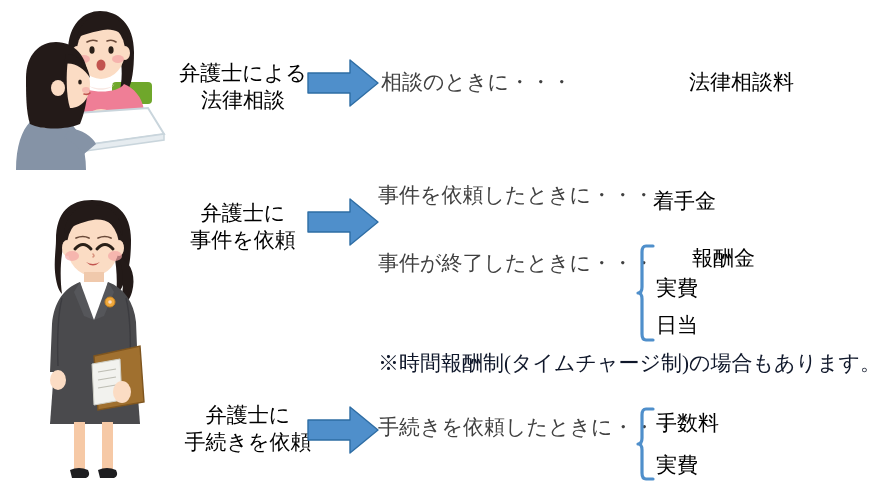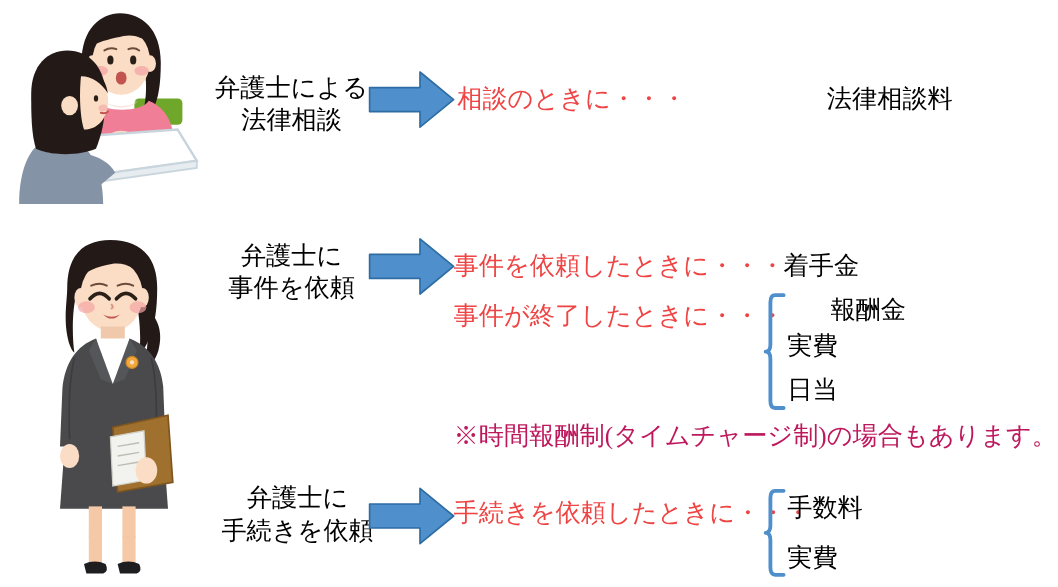--- a/index.html
+++ b/index.html
@@ -20,35 +20,35 @@
     line-height:27px;
     text-align:center;
     white-space:pre;
     color:#000;
   }
   .label-right{
     font-family:"Liberation Serif","DejaVu Serif",serif;
     font-size:21px;
     line-height:27px;
     white-space:pre;
-    color:#ef4444;
+    color:#404040;
   }
   .fee-item{
     font-family:"Liberation Serif","DejaVu Serif",serif;
     font-size:21px;
     line-height:27px;
     white-space:pre;
     color:#000;
   }
   .note{
     font-family:"Liberation Serif","DejaVu Serif",serif;
     font-size:21px;
     line-height:27px;
     white-space:pre;
-    color:#be185d;
+    color:#0f172a;
   }
   .arrow-wrap{display:block;}
   .brace-wrap{display:block;}
   .illus{display:block;}
 </style>
 </head>
 <body>
 
 <div id="canvas">
 
@@ -189,23 +189,23 @@
 
   <div class="abs label-left" style="left:168px;top:200px;width:150px;">弁護士に
 事件を依頼</div>
 
   <div class="abs arrow-wrap" style="left:306px;top:196px;width:74px;height:52px;">
     <svg width="74" height="52" viewBox="0 0 74 52" xmlns="http://www.w3.org/2000/svg">
       <path d="M2 16 L44 16 L44 3 L72 26 L44 49 L44 36 L2 36 Z" fill="#4F8FCB" stroke="#2E6DA4" stroke-width="1.4" stroke-linejoin="round"></path>
     </svg>
   </div>
 
-  <div class="abs label-right" style="left:378px;top:208px;">事件を依頼したときに・・・</div>
-
-  <div class="abs fee-item" style="left:653px;top:208px;">着手金</div>
+  <div class="abs label-right" style="left:378px;top:182px;">事件を依頼したときに・・・</div>
+
+  <div class="abs fee-item" style="left:653px;top:188px;">着手金</div>
 
   <div class="abs label-right" style="left:378px;top:250px;">事件が終了したときに・・・</div>
 
   <div class="abs brace-wrap" style="left:636px;top:243px;width:20px;height:100px;">
     <svg width="20" height="100" viewBox="0 0 20 100" xmlns="http://www.w3.org/2000/svg">
       <path d="M17 3 L10 3 Q6 3 6 9 L6 44 Q6 50 2 50 Q6 50 6 56 L6 91 Q6 97 10 97 L17 97" stroke="#4F8FCB" stroke-width="3.2" fill="none" stroke-linecap="round" stroke-linejoin="round"></path>
     </svg>
   </div>
 
   <div class="abs fee-item" style="left:692px;top:245px;">報酬金</div>

